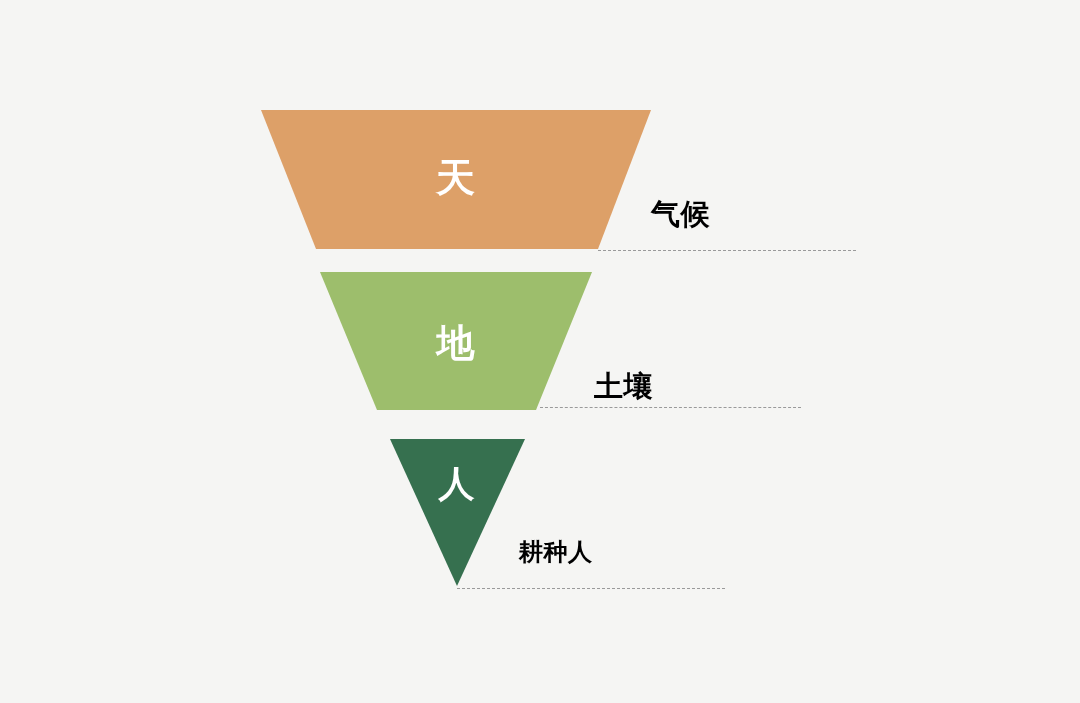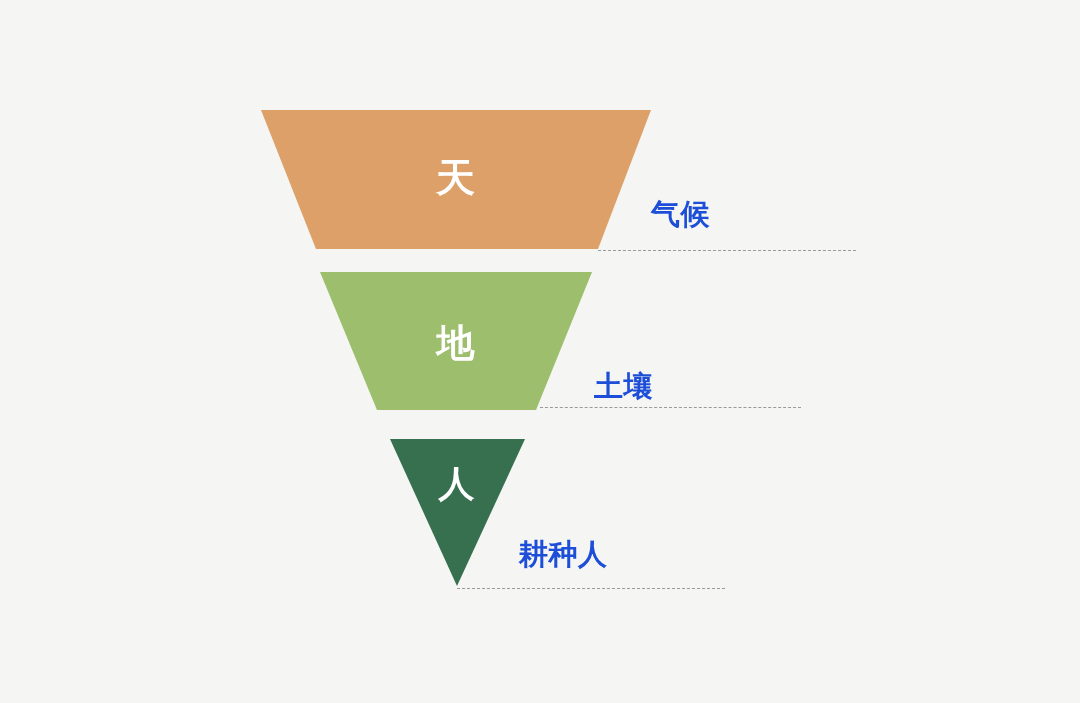--- a/index.html
+++ b/index.html
@@ -37,28 +37,28 @@
     transform: translate(-50%, -50%);
     line-height: 1;
   }
   .layer-label.tian { left: 456px; top: 177px; font-size: 39px; }
   .layer-label.di   { left: 456px; top: 343px; font-size: 38px; }
   .layer-label.ren  { left: 457px; top: 484px; font-size: 36px; }
 
   .caption {
     position: absolute;
     font-weight: bold;
-    color: #1d4ed8;
+    color: #000000;
     white-space: nowrap;
     line-height: 1;
     letter-spacing: 0.5px;
   }
   .caption.c1 { left: 651px; top: 200px; font-size: 29px; }
   .caption.c2 { left: 594px; top: 372px; font-size: 29px; }
-  .caption.c3 { left: 519px; top: 540px; font-size: 29px; }
+  .caption.c3 { left: 519px; top: 540px; font-size: 24px; }
 
   .dash-rule {
     position: absolute;
     height: 0;
     border-top: 1px dashed #9a9a9a;
   }
   .dash-rule.r1 { left: 598px; top: 250px; width: 258px; }
   .dash-rule.r2 { left: 540px; top: 407px; width: 261px; }
   .dash-rule.r3 { left: 457px; top: 588px; width: 268px; }
 </style>

